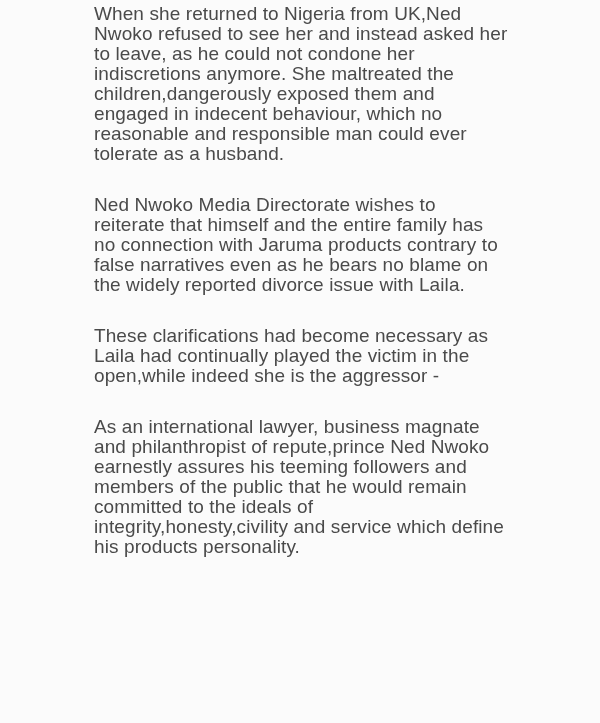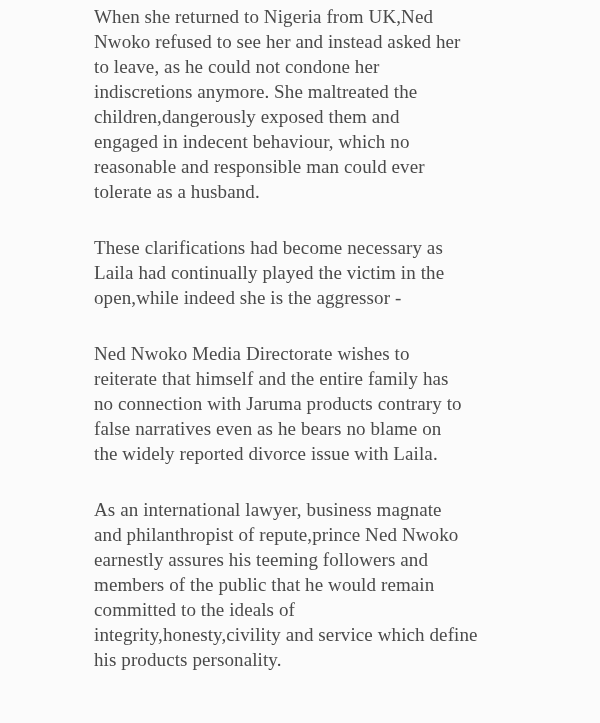--- a/index.html
+++ b/index.html
@@ -16,50 +16,50 @@
   }
   .doc {
     position: absolute;
     left: 94px;
     top: 4px;
     width: 480px;
   }
   .para {
     margin: 0 0 31px 0;
     font-size: 19px;
-    line-height: 25px;
+    line-height: 20px;
     letter-spacing: 0.1px;
     color: #4a4a4a;
     white-space: pre; 
-    font-family: Liberation Serif, serif;
+    font-family: Liberation Sans, sans-serif;
   }
   .para:last-child {
     margin-bottom: 0;
   }
 </style>
 </head>
 <body>
 
 <div class="doc">
   <p class="para">When she returned to Nigeria from UK,Ned
 Nwoko refused to see her and instead asked her
 to leave, as he could not condone her
 indiscretions anymore. She maltreated the
 children,dangerously exposed them and
 engaged in indecent behaviour, which no
 reasonable and responsible man could ever
 tolerate as a husband.</p>
-  <p class="para">These clarifications had become necessary as
-Laila had continually played the victim in the
-open,while indeed she is the aggressor -</p>
   <p class="para">Ned Nwoko Media Directorate wishes to
 reiterate that himself and the entire family has
 no connection with Jaruma products contrary to
 false narratives even as he bears no blame on
 the widely reported divorce issue with Laila.</p>
+  <p class="para">These clarifications had become necessary as
+Laila had continually played the victim in the
+open,while indeed she is the aggressor -</p>
   <p class="para">As an international lawyer, business magnate
 and philanthropist of repute,prince Ned Nwoko
 earnestly assures his teeming followers and
 members of the public that he would remain
 committed to the ideals of
 integrity,honesty,civility and service which define
 his products personality.</p>
 </div>
 
 </body></html>

